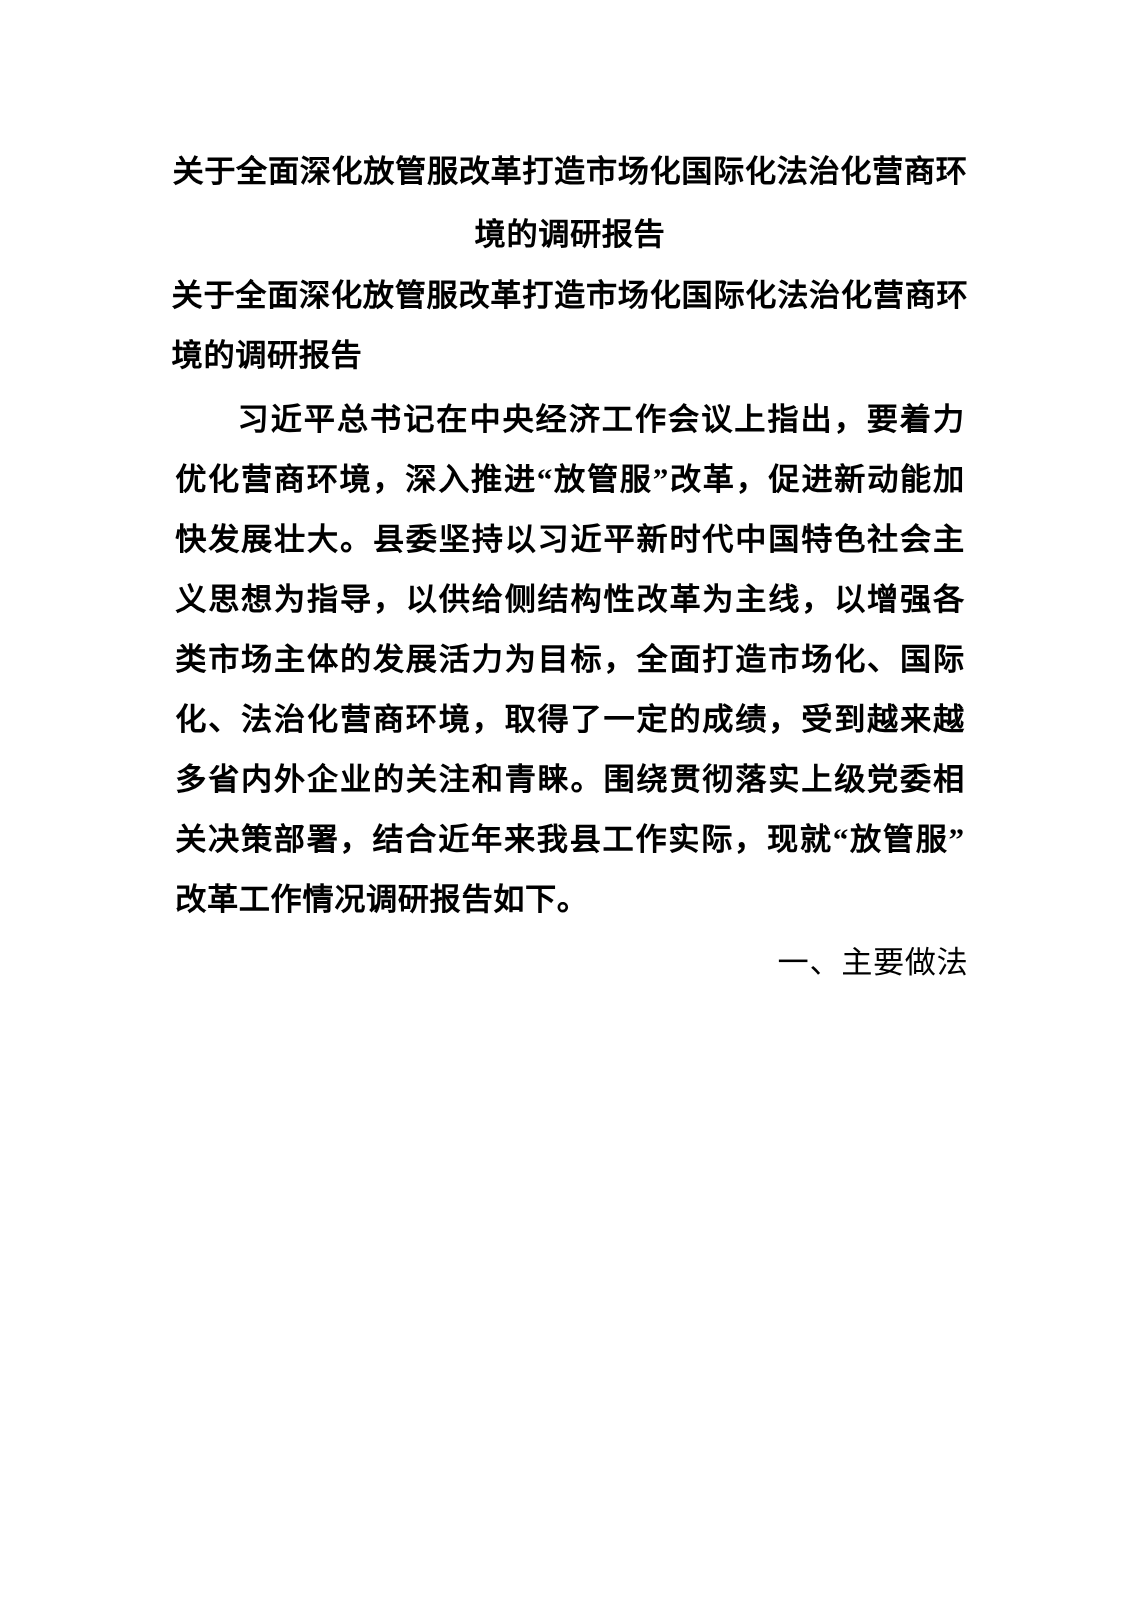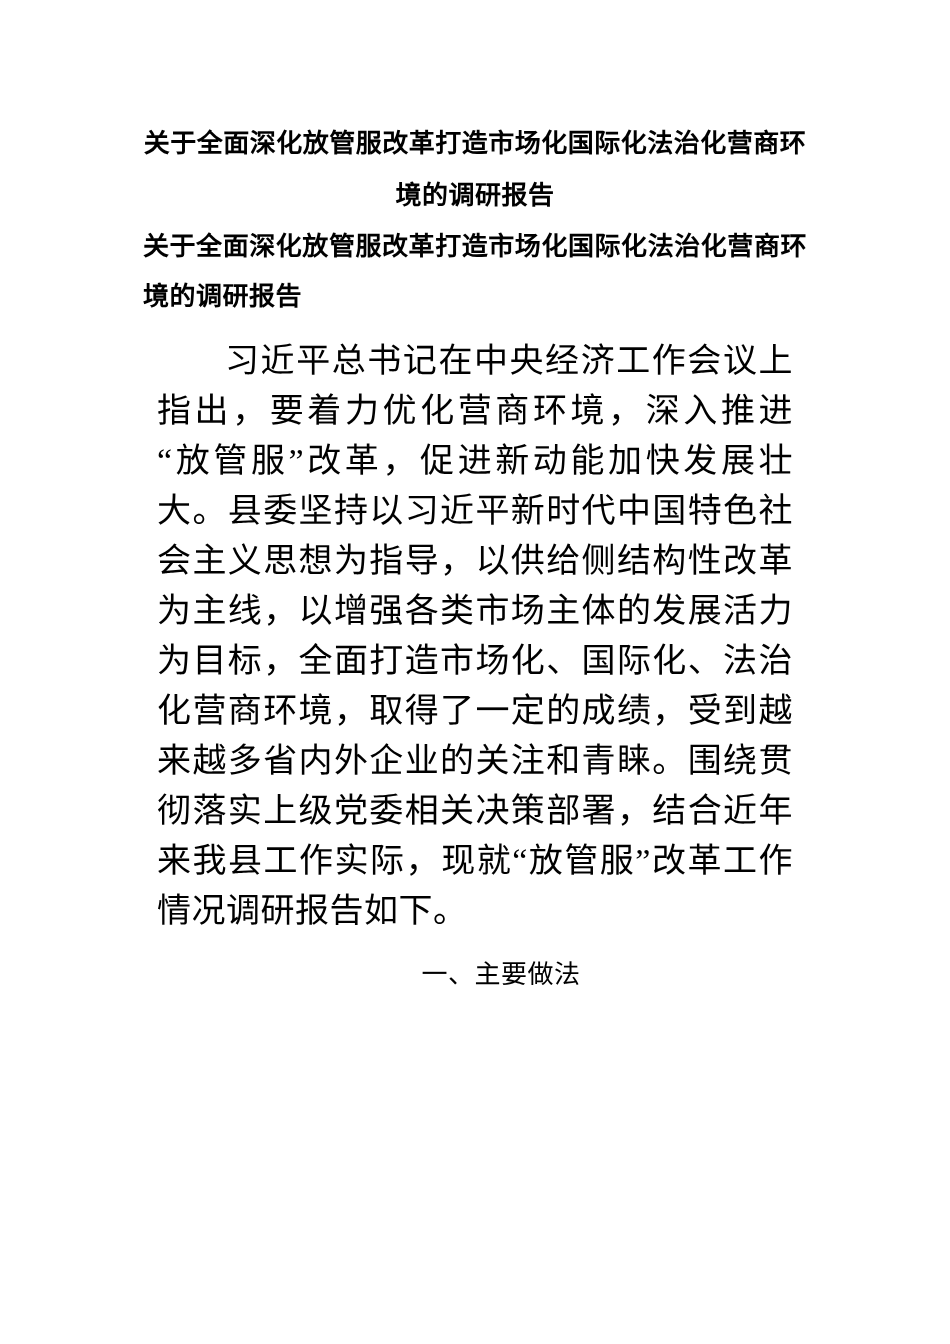--- a/index.html
+++ b/index.html
@@ -33,35 +33,35 @@
   }
   .doc-subtitle {
     margin: 0;
     font-size: 26px;
     font-weight: bold;
     line-height: 50px;
     text-align: justify;
     letter-spacing: 0.5px;
   }
   .para {
-    margin: 14px;
-    font-size: 34px;
-    font-weight: normal;
+    margin: 3px;
+    font-size: 26px;
+    font-weight: bold;
     line-height: 50px;
     text-align: justify;
     text-indent: 2em;
     letter-spacing: 0.5px;
     word-break: break-all;
   }
   .section-heading {
     margin: 0;
     font-size: 26px;
     font-weight: normal;
     line-height: 50px;
-    text-align: center;
+    text-align: right;
     text-indent: 2em;
     letter-spacing: 0.5px;
   }
 </style>
 </head>
 <body>
 
 <div class="page">
   <div class="content">
 

